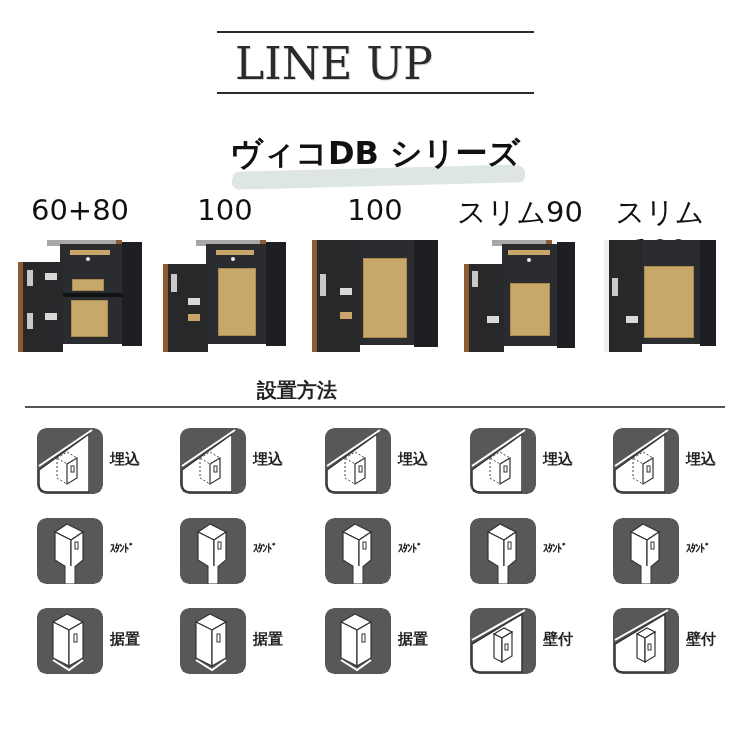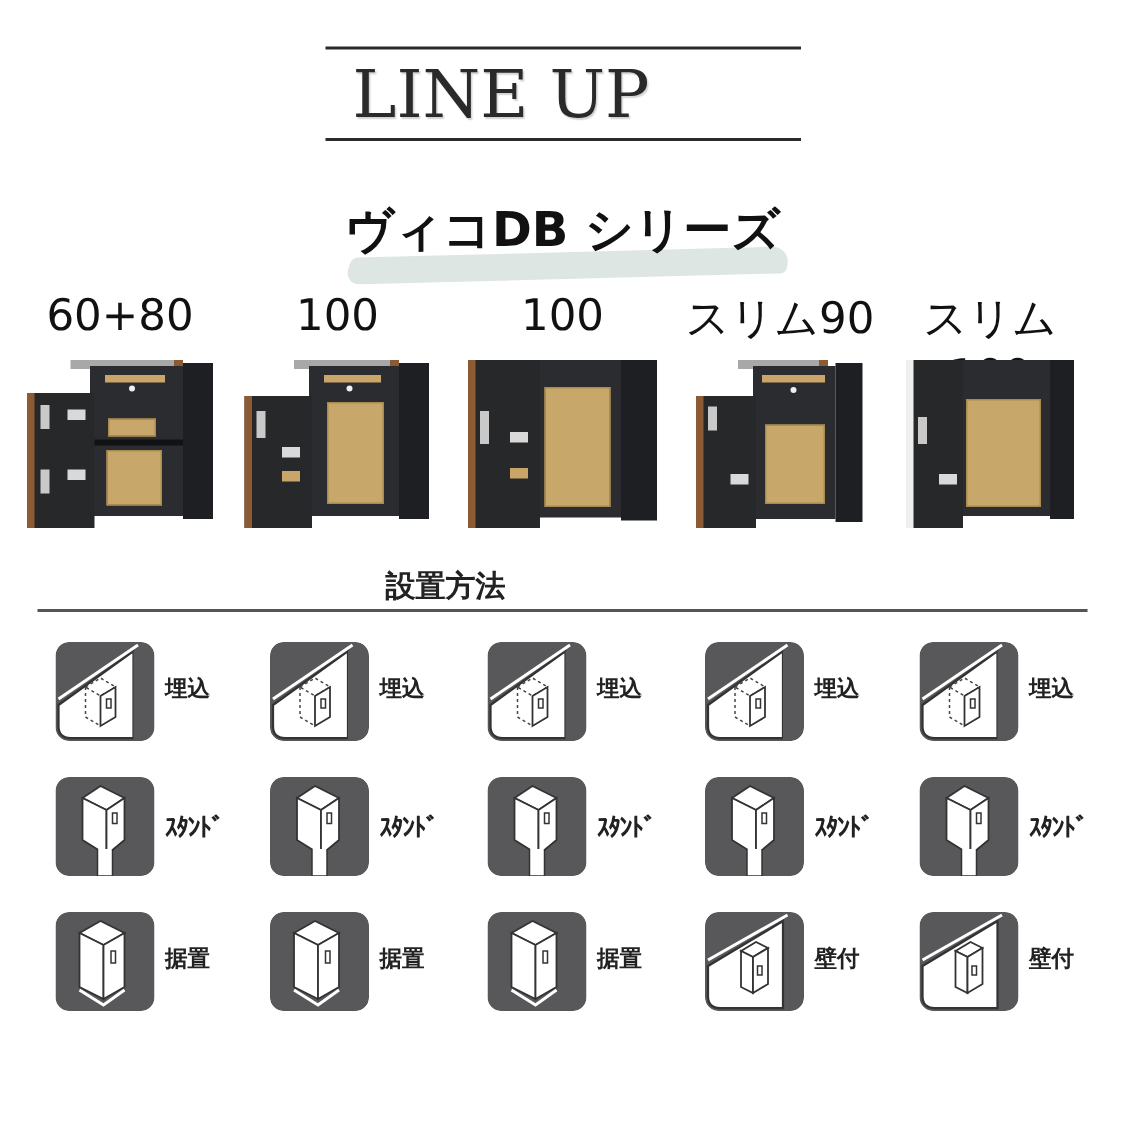--- a/index.html
+++ b/index.html
@@ -48,21 +48,21 @@
   
   .icon-cell { position: absolute; width: 140px; height: 66px; font-family: Liberation Mono, monospace; }
   .icon-box {
     position: absolute; left: 0; top: 0; width: 66px; height: 66px;
     border-radius: 9px; overflow: hidden;
   }
   .icon-label {
     position: absolute; left: 73px; top: 22px; font-size: 15px; font-weight: bold; color: #222;
     white-space: nowrap;
   }
-  .icon-label.narrow { font-size: 17px; letter-spacing: -1px; top: 24px; }
+  .icon-label.narrow { font-size: 11px; letter-spacing: -1px; top: 24px; }
 </style>
 </head>
 <body>
 
 <div class="rule" style="left:217px; top:31px; width:317px;"></div>
 <div class="hero-title">LINE UP</div>
 <div class="rule" style="left:217px; top:92px; width:317px;"></div>
 
 <div class="series-wrap">
   <div class="brush"></div>

